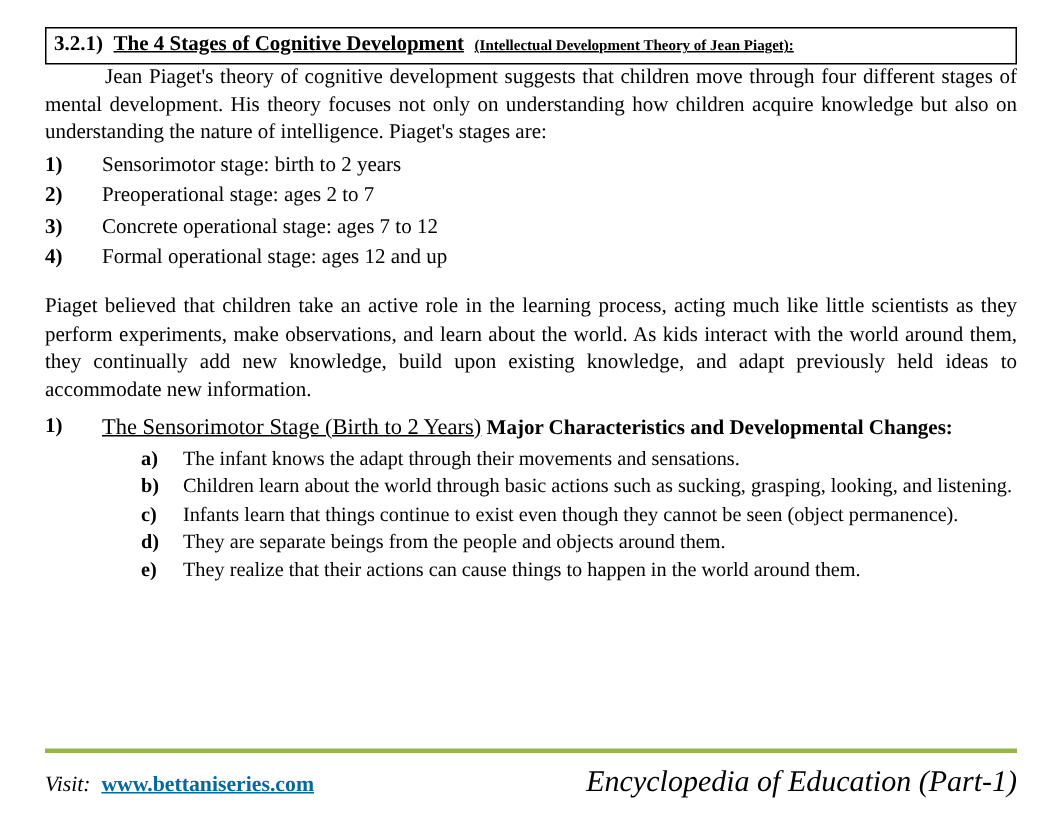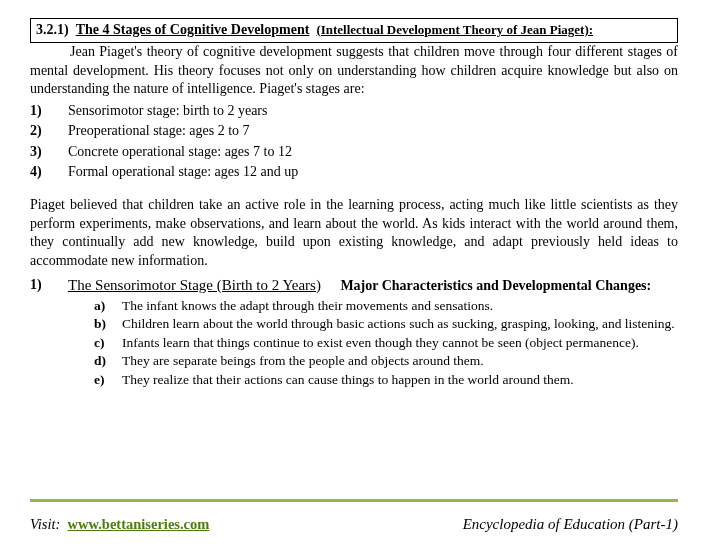--- a/index.html
+++ b/index.html
@@ -37,21 +37,21 @@
     text-decoration: underline;
   }
   .sec-head.second {
     margin-top: 10px;
     font-size: 14px;
   }
   .sec-head.second .ttl {
     text-decoration: underline;
   }
   .sec-head.second .paren {
-    font-size: 13px;
+    font-size: 10px;
     font-weight: bold;
     text-decoration: underline;
   }
   
   .subhead {
     font-weight: bold;
     font-size: 14px;
     margin-top: 8px;
     margin-bottom: 1px;
   }
@@ -101,21 +101,20 @@
     flex: 1;
   }
   .major .mtitle {
     font-weight: normal;
     text-decoration: underline;
     font-size: 15px;
   }
   .major .mrest {
     font-weight: bold;
     font-size: 14px;
-    margin-left: 16px;
   }
   
   ol.sub {
     list-style: none;
     margin: 3px 0 0 0;
     padding: 0 0 0 26px;
     font-size: 13.5px;
   }
   ol.sub li {
     display: flex;
@@ -147,28 +146,28 @@
     bottom: 14px;
     display: flex;
     align-items: baseline;
     justify-content: space-between;
     font-size: 14.5px;
   }
   .footer .left {
     font-style: italic;
   }
   .footer .left .link {
-    color: #4d7c0f;
+    color: #0369a1;
     text-decoration: underline;
     font-style: normal;
     font-weight: bold;
   }
   .footer .right {
     font-style: italic;
-    font-size: 15px;
+    font-size: 20px;
   }
 </style>
 </head>
 <body>
 
 <div class="page">
 
 
   <div class="sec-head second">
     <span class="num">3.2.1)</span>

